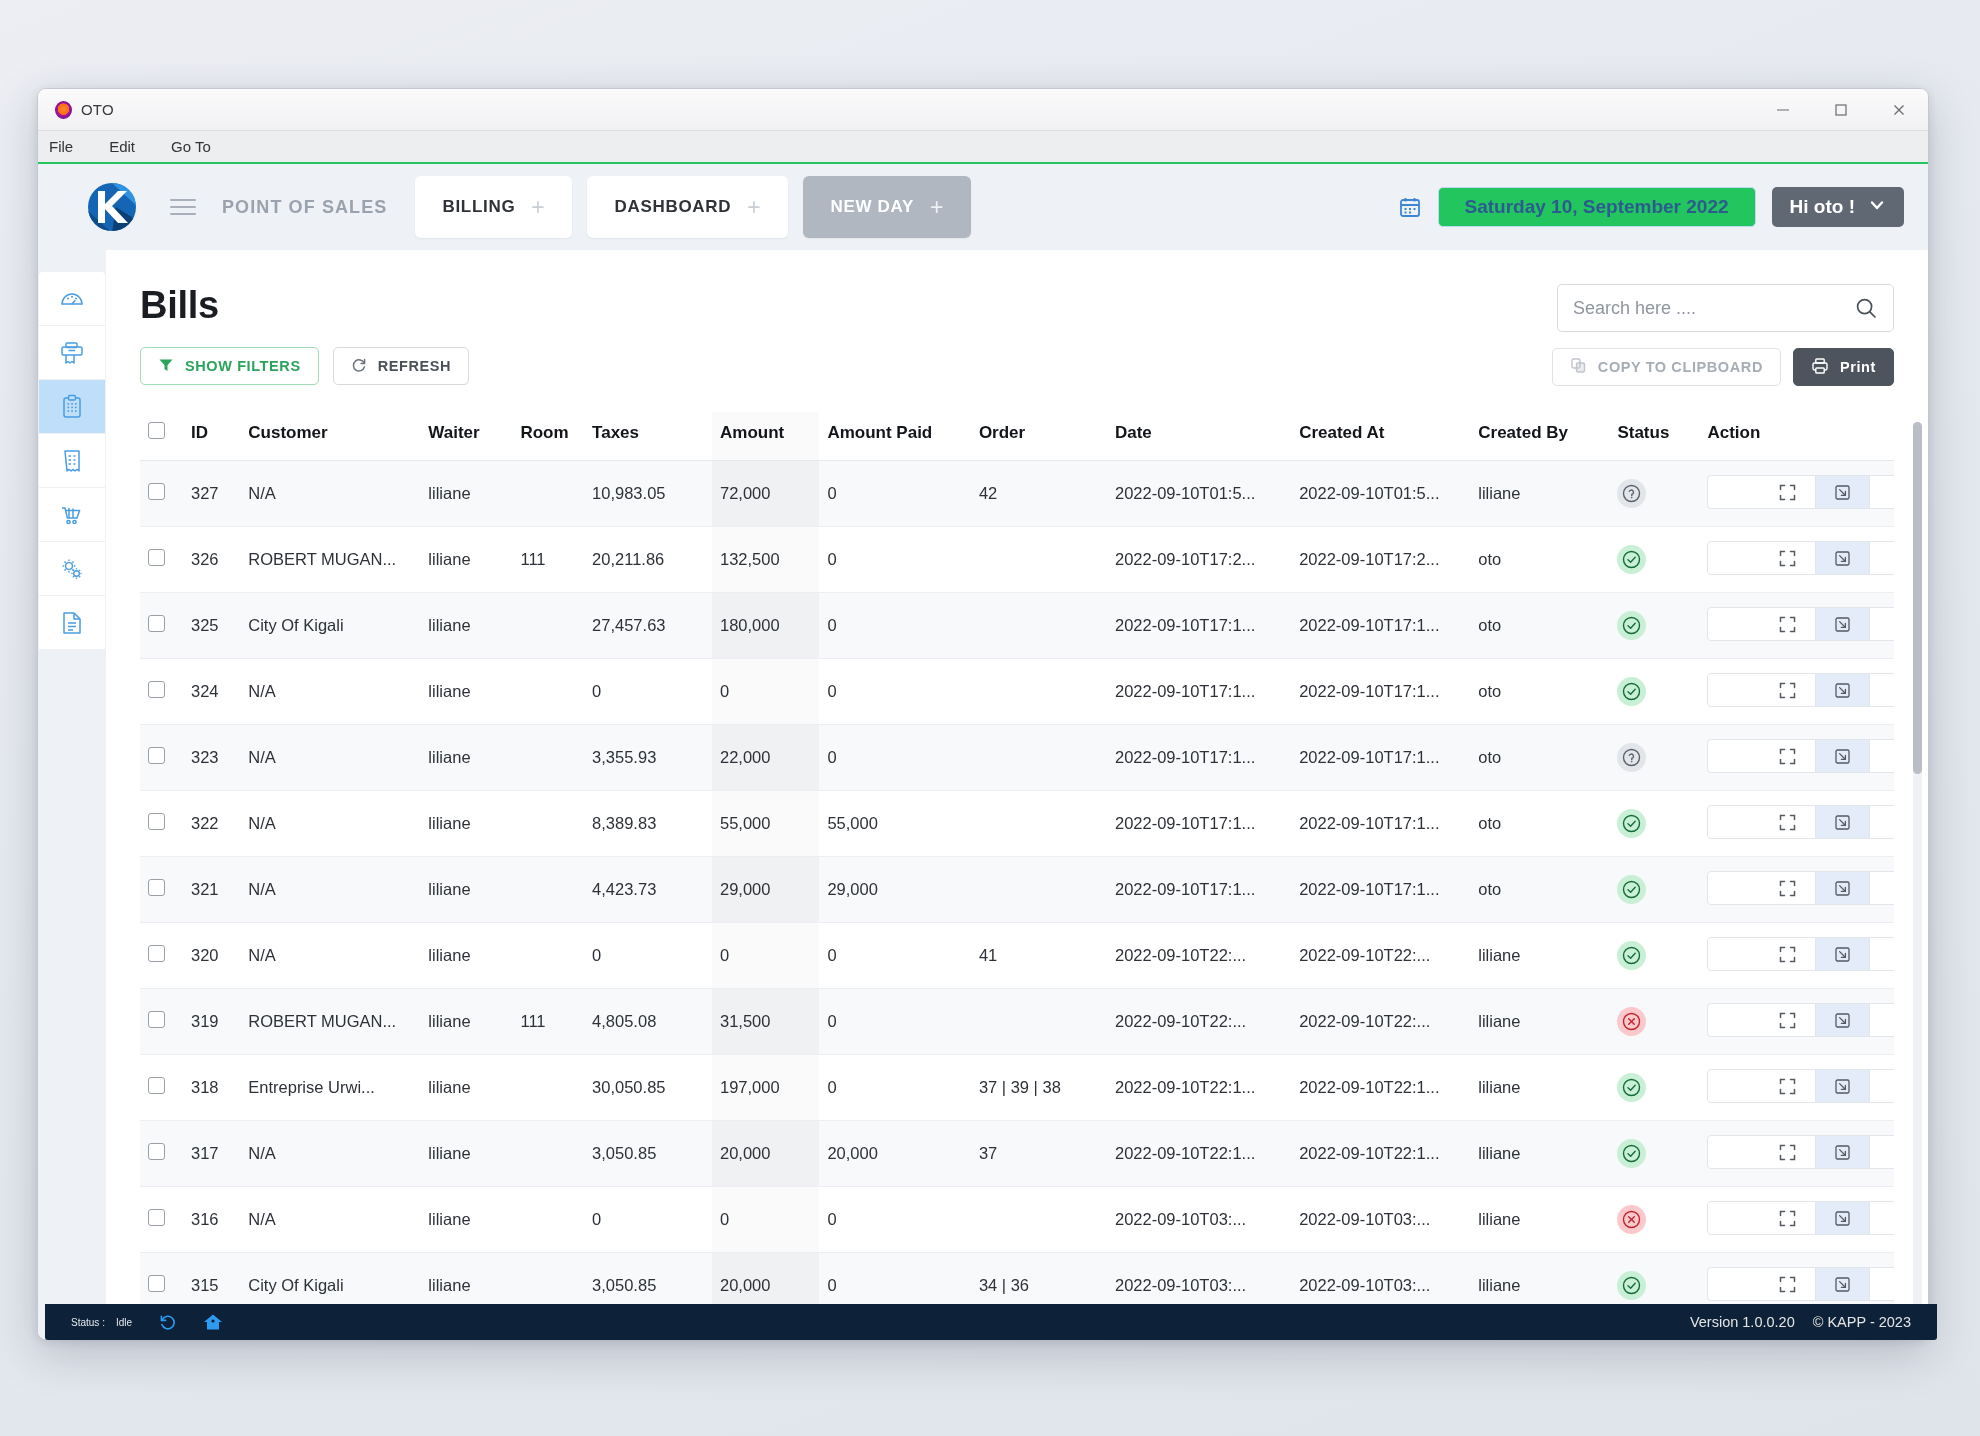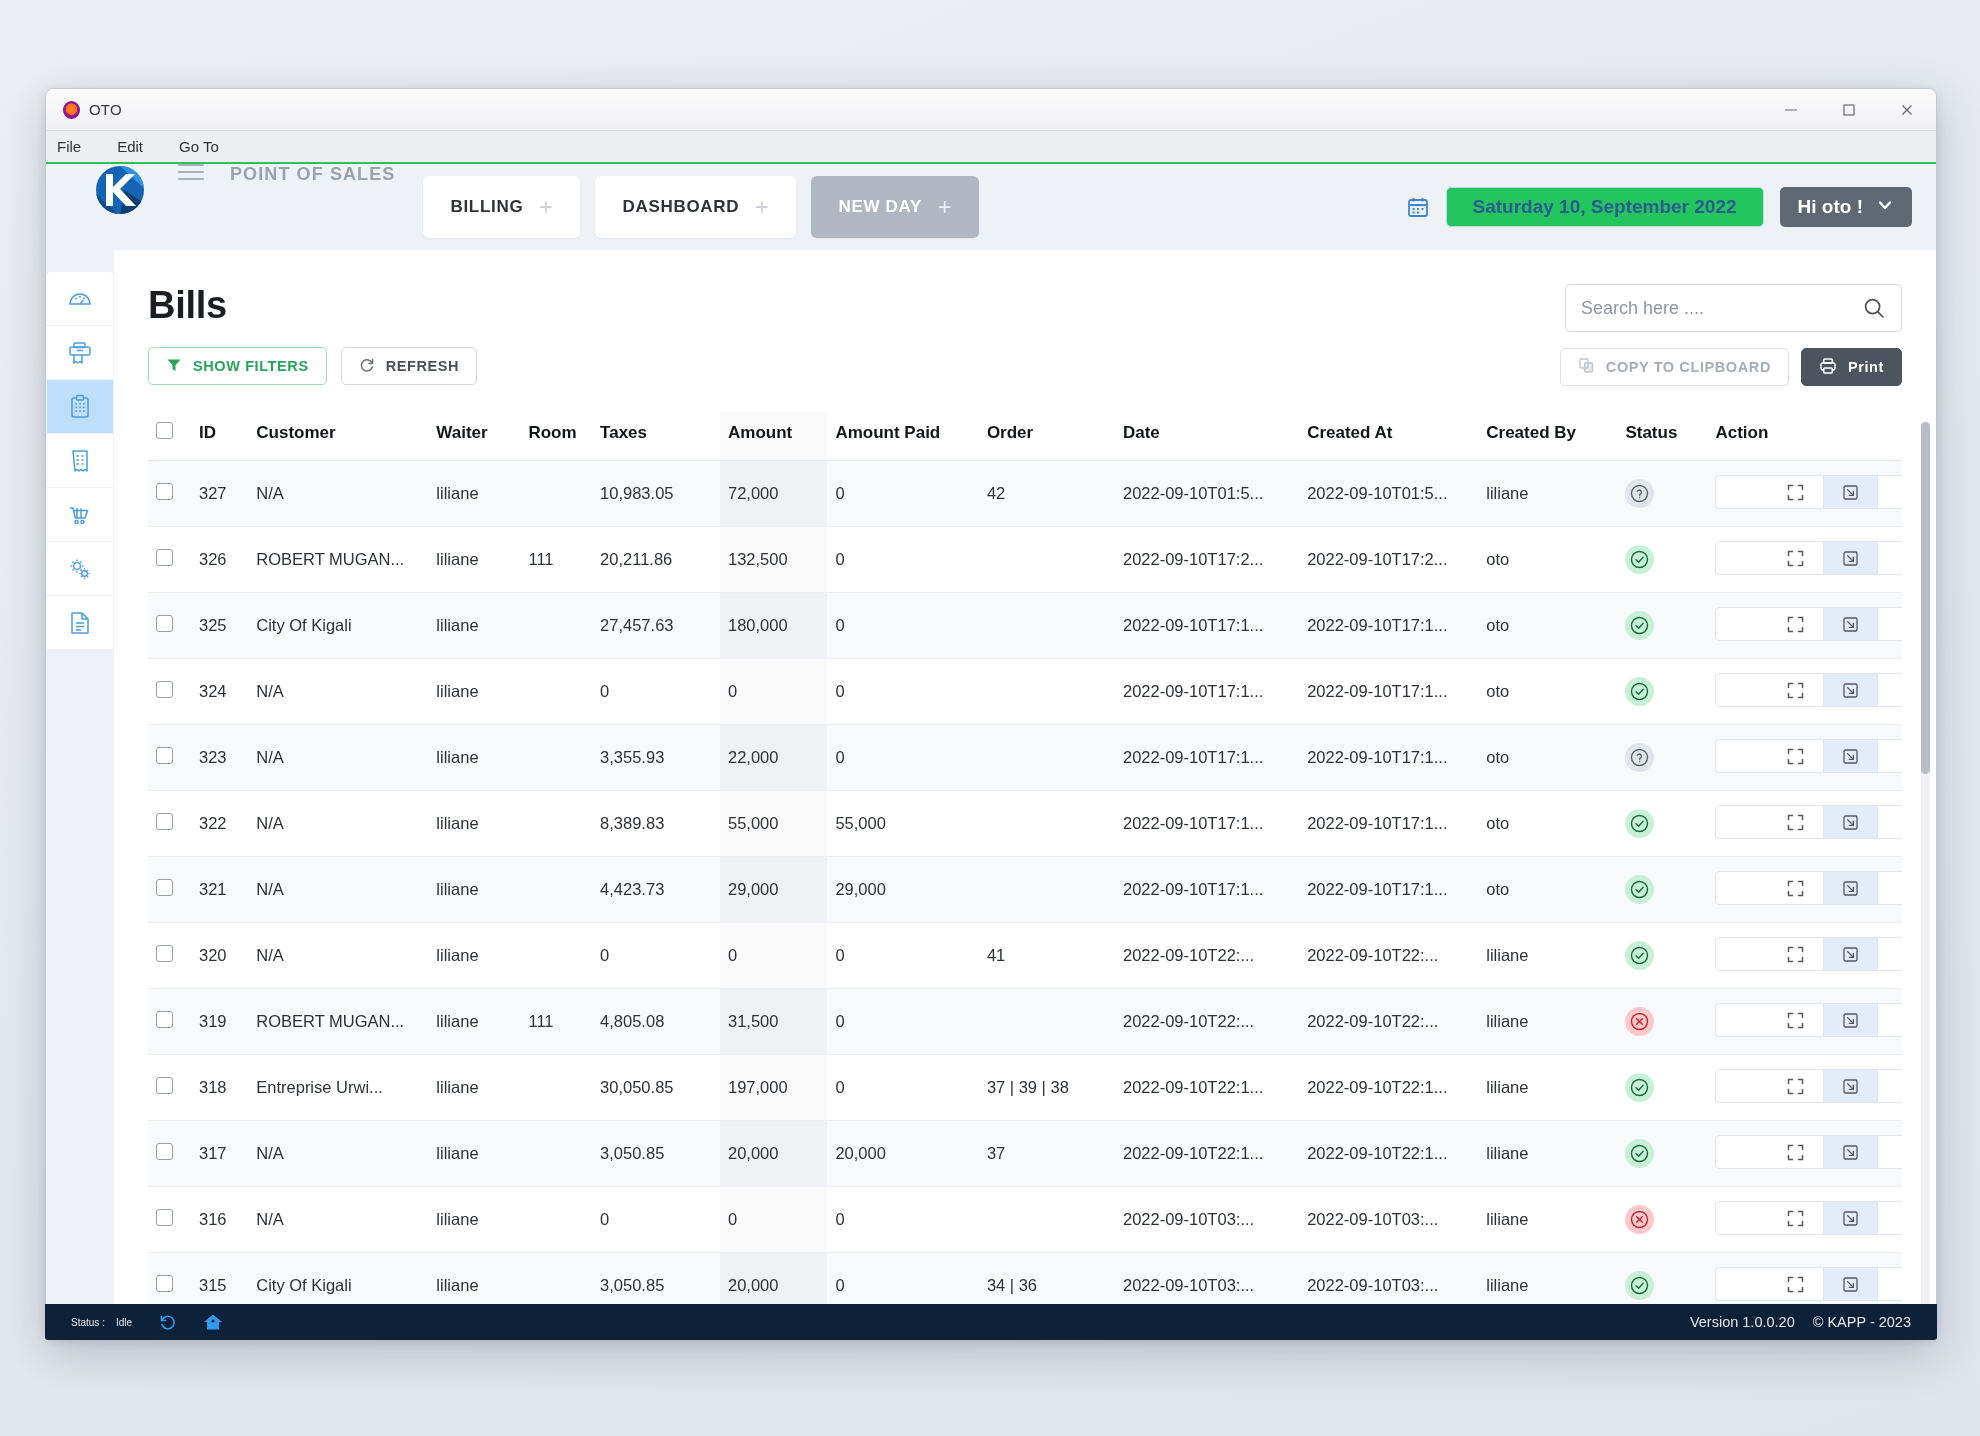--- a/index.html
+++ b/index.html
@@ -10,21 +10,21 @@
     overflow: hidden;
   }
   body {
     background: linear-gradient(160deg, #eceef3 0%, #e3e7ee 60%, #dfe3ea 100%);
     position: relative;
   }
 
   
   .window {
     position: absolute;
-    left: 45px; top: 88px;
+    left: 37px; top: 88px;
     width: 1892px; height: 1252px;
     background: #ffffff;
     border: 1px solid #c4c8d0;
     border-radius: 9px;
     box-shadow: 0 14px 46px rgba(40,50,70,.22), 0 2px 8px rgba(40,50,70,.12);
     overflow: hidden;
     display: flex; flex-direction: column;
   }
 
   .titlebar {
@@ -56,21 +56,21 @@
     display: flex; align-items: center;
     padding-left: 5px; gap: 24px;
     flex: 0 0 auto;
   }
   .menu-item { font-size: 15px; color: #333; padding: 2px 6px; }
 
   
   .app-header {
     height: 86px;
     background: #eef1f5;
-    display: flex; 
+    display: flex; align-items: center;
     padding: 0 24px 0 48px;
     flex: 0 0 auto;
   }
   .logo-k { width: 52px; height: 52px; flex: 0 0 auto; }
   .hamburger { margin-left: 32px; display: flex; flex-direction: column; gap: 5px; width: 26px; }
   .hamburger span { display: block; height: 2px; background: #a9b0bb; border-radius: 2px; }
   .pos-label {
     margin-left: 26px;
     font-size: 18px; font-weight: bold; color: #9aa2ae;
     letter-spacing: 1.1px;

